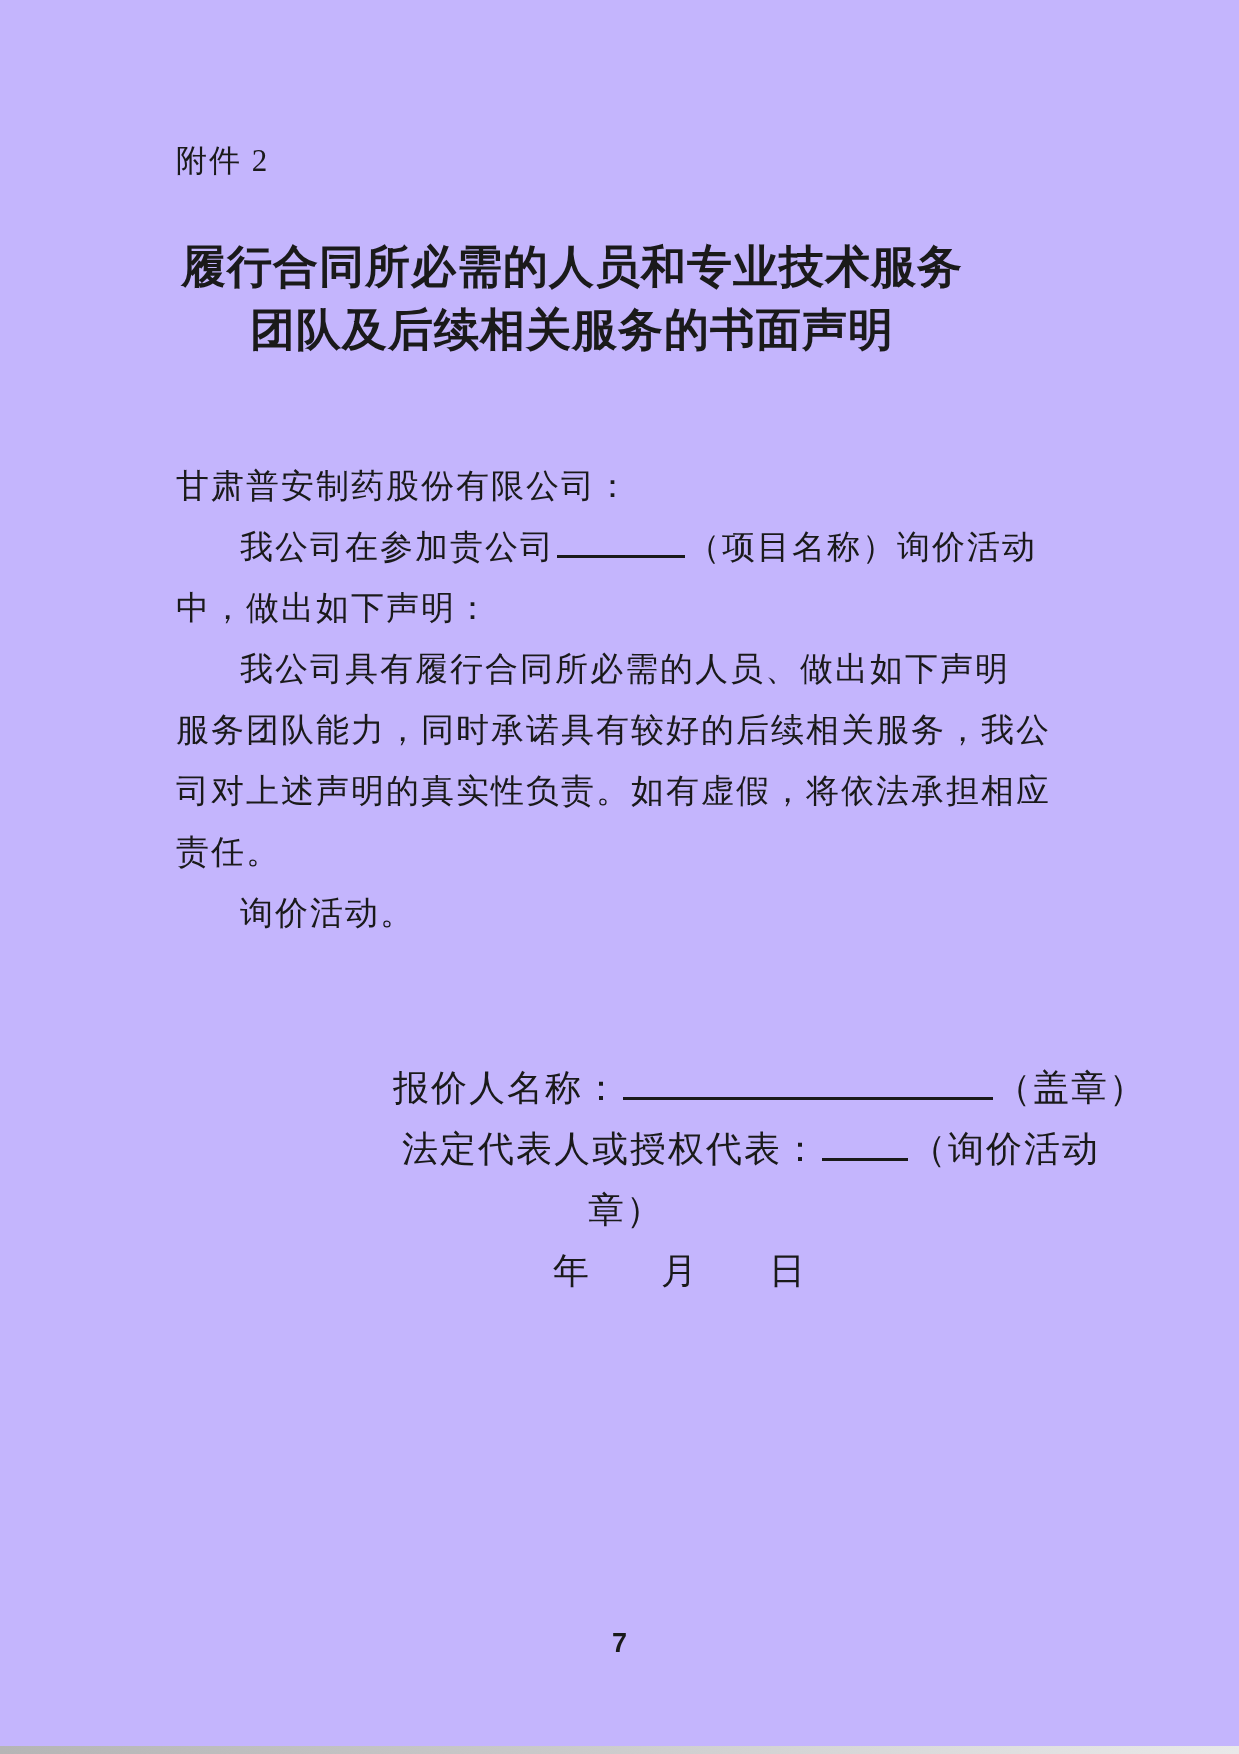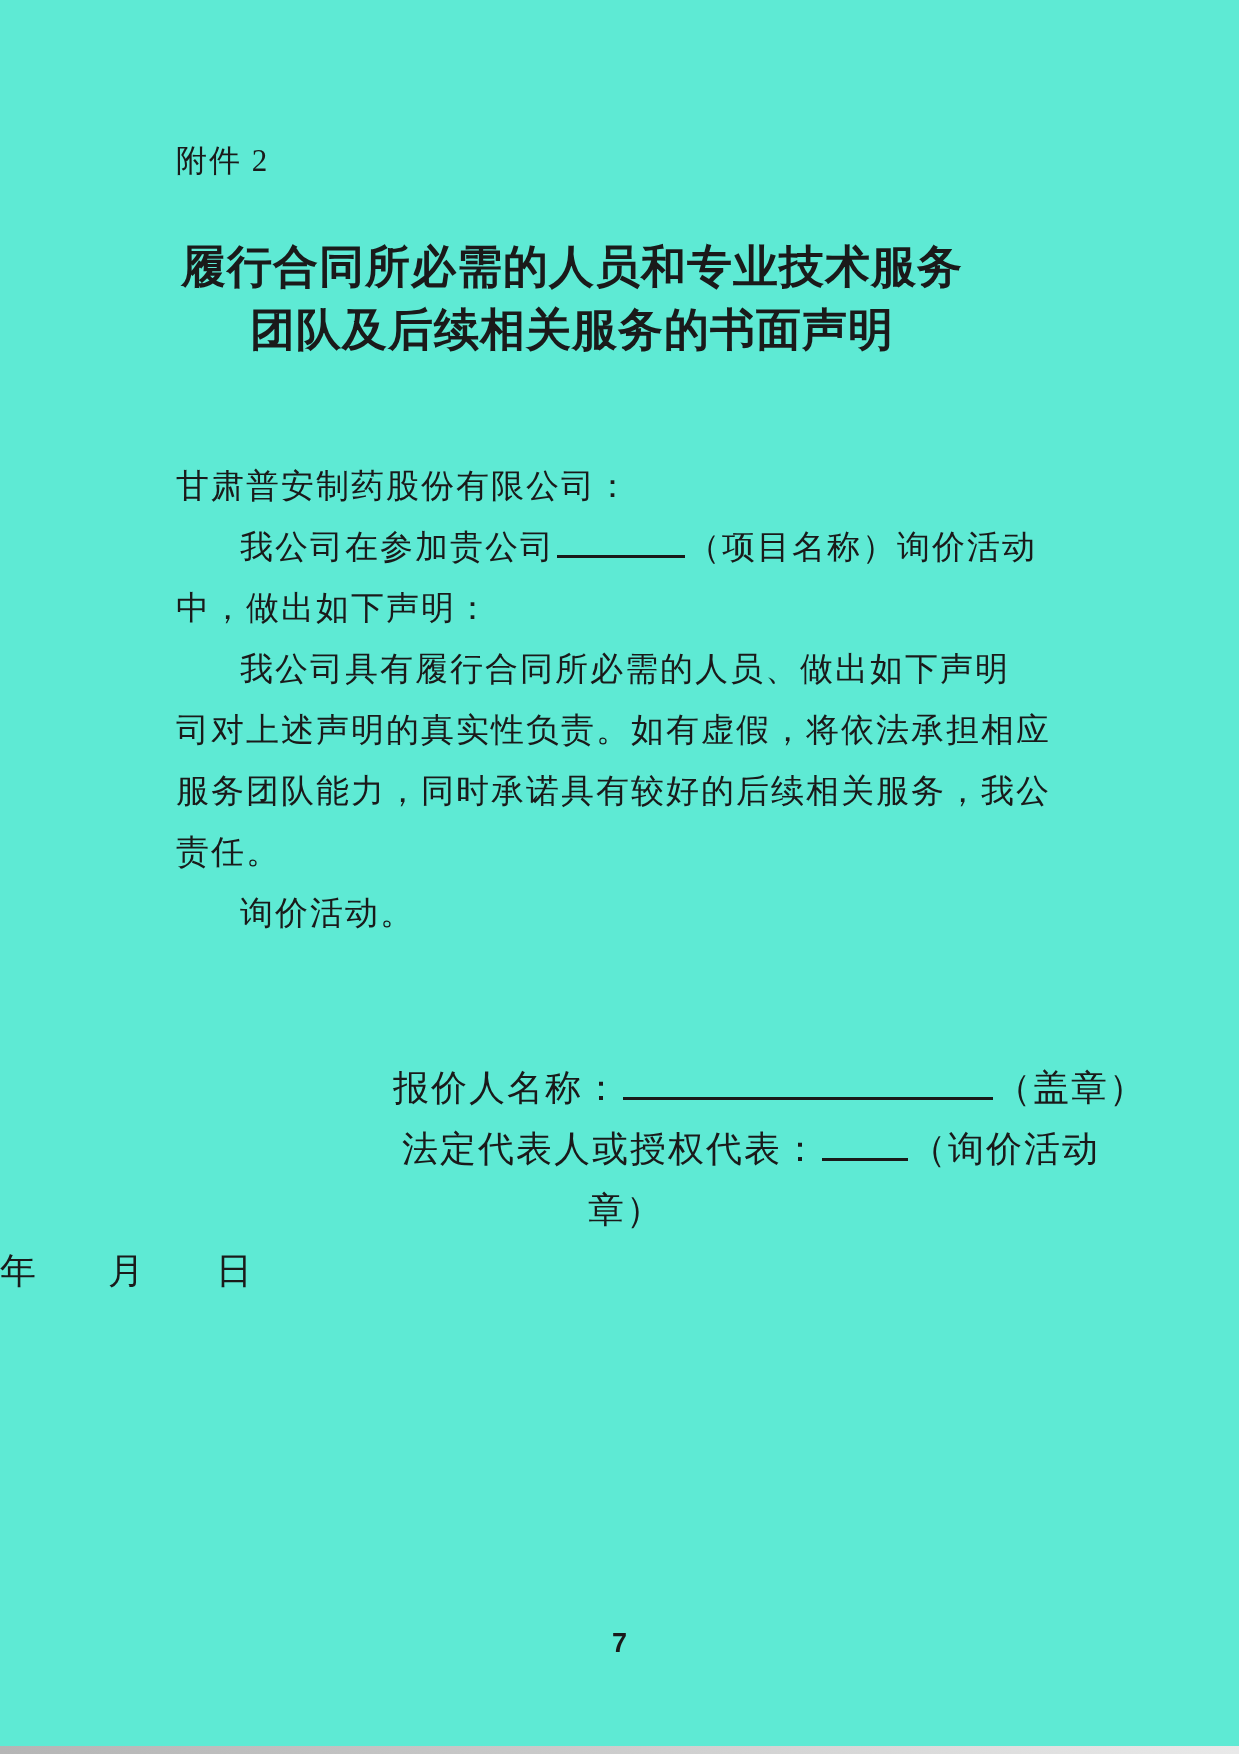--- a/index.html
+++ b/index.html
@@ -5,21 +5,21 @@
   html, body {
     margin: 0;
     padding: 0;
     background: #e8e8e8;
   }
   .page {
     position: relative;
     width: 1239px;
     height: 1754px;
     margin: 0 auto;
-    background: #5eead4;
+    background: #c4b5fd;
     overflow: hidden;
     font-family: "Liberation Serif", "DejaVu Serif", serif;
     color: #1a1a1a;
   }
   .attachment-label {
     position: absolute;
     left: 176px;
     top: 140px;
     font-size: 31px;
     letter-spacing: 2px;
@@ -64,21 +64,21 @@
     width: 1239px;
     font-size: 36px;
     line-height: 61px;
     letter-spacing: 2px;
     white-space: nowrap;
   }
   .sig-line { height: 61px; }
   .sig-bidder { margin-left: 393px; }
   .sig-rep    { margin-left: 402px; }
   .sig-seal2  { margin-left: 588px; }
-  .sig-date   { }
+  .sig-date   { margin-left: 553px; }
   .date-part { display: inline-block; }
   .date-gap  { margin-right: 70px; }
   .page-number {
     position: absolute;
     left: 0;
     top: 1628px;
     width: 1239px;
     text-align: center;
     font-size: 27px;
     font-weight: 700;
@@ -105,22 +105,22 @@
     <div>团队及后续相关服务的书面声明</div>
   </div>
 
   <div class="doc-body">
     <div class="line">甘肃普安制药股份有限公司：</div>
     <div class="line indent">
       <span>我公司在参加贵公司</span><span class="blank blank-project"></span><span>（项目名称）询价活动</span>
     </div>
     <div class="line">中，做出如下声明：</div>
     <div class="line indent">我公司具有履行合同所必需的人员、做出如下声明</div>
+    <div class="line">服务团队能力，同时承诺具有较好的后续相关服务，我公</div>
     <div class="line">司对上述声明的真实性负责。如有虚假，将依法承担相应</div>
-    <div class="line">服务团队能力，同时承诺具有较好的后续相关服务，我公</div>
     <div class="line">责任。</div>
     <div class="line indent">询价活动。</div>
   </div>
 
   <div class="signature-block">
     <div class="sig-line sig-bidder">
       <span>报价人名称：</span><span class="blank blank-bidder"></span><span>（盖章）</span>
     </div>
     <div class="sig-line sig-rep">
       <span>法定代表人或授权代表：</span><span class="blank blank-rep"></span><span>（询价活动</span>

